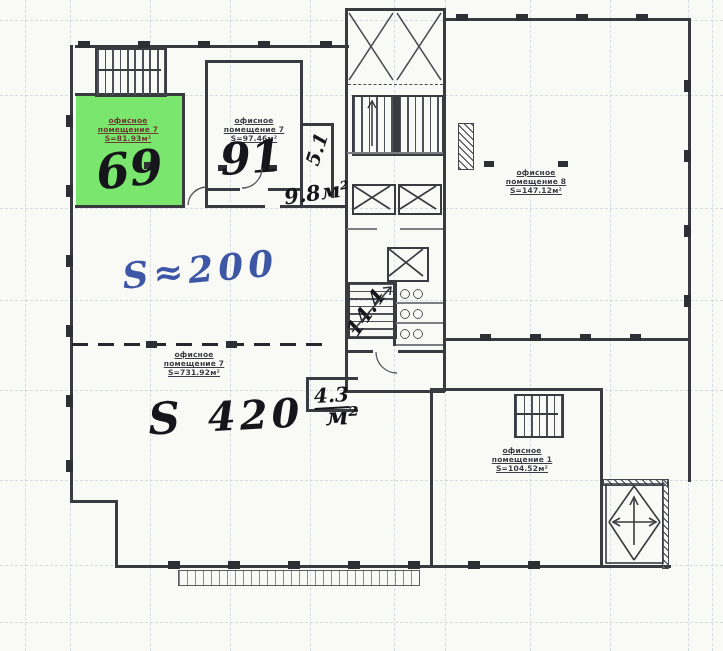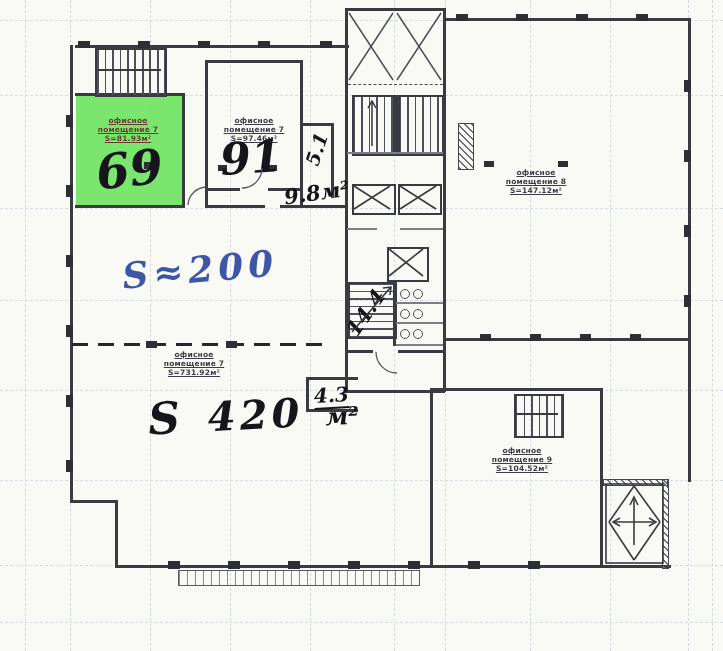--- a/index.html
+++ b/index.html
@@ -179,21 +179,21 @@
     <div>помещение 7</div>
     <div>S=97.46м²</div>
   </div>
   <div class="lbl" style="left:492px;top:168px;width:88px">
     <div>офисное</div>
     <div>помещение 8</div>
     <div>S=147.12м²</div>
   </div>
   <div class="lbl" style="left:478px;top:446px;width:88px">
     <div>офисное</div>
-    <div>помещение 9</div>
+    <div>помещение 1</div>
     <div>S=104.52м²</div>
   </div>
   <div class="lbl" style="left:150px;top:350px;width:88px">
     <div>офисное</div>
     <div>помещение 7</div>
     <div>S=731.92м²</div>
   </div>
 
   <div class="hw" style="left:96px;top:141px;font-size:48px;transform:rotate(-6deg)">69</div>
   <div class="hw" style="left:220px;top:132px;font-size:44px;transform:rotate(-4deg)">91</div>

